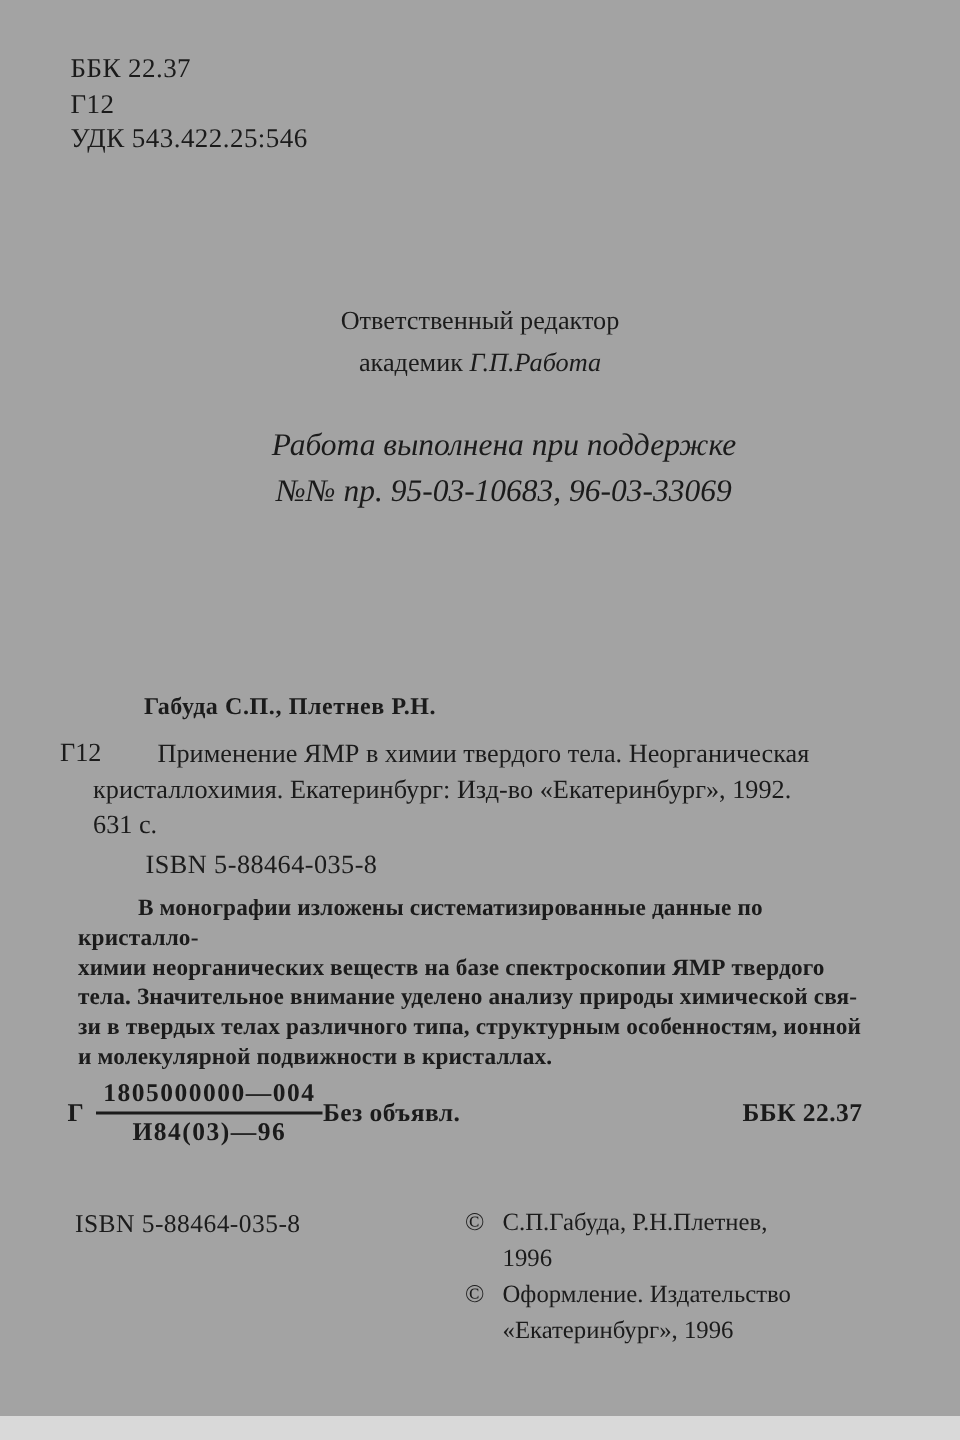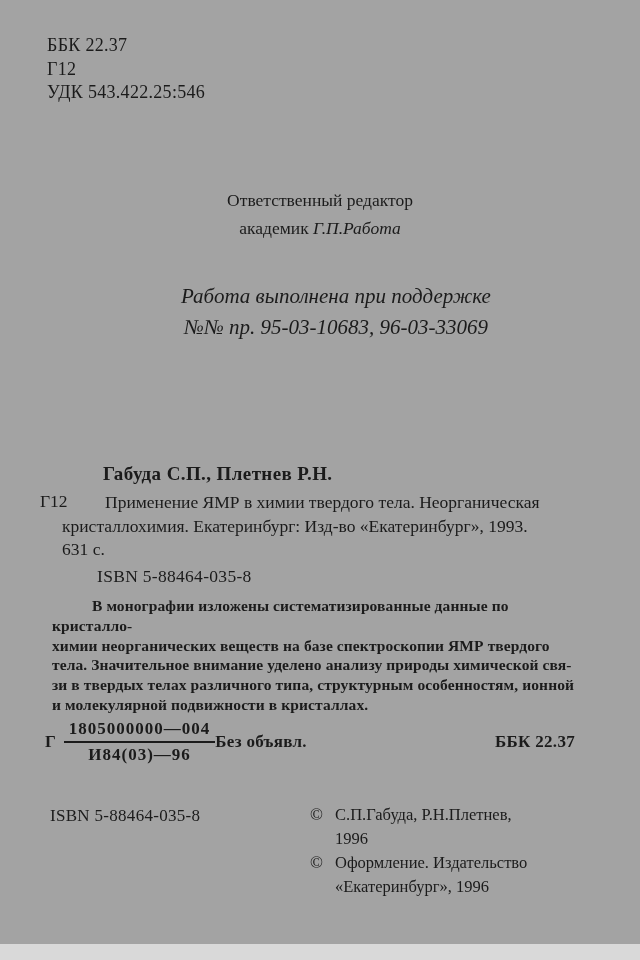--- a/index.html
+++ b/index.html
@@ -11,29 +11,29 @@
     color:#1b1b1b;
     font-family:"Liberation Serif","DejaVu Serif",serif;
     overflow:hidden;
   }
   .abs { position:absolute; }
 
   
   .top-codes { left:47px; top:34px; font-size:18px; line-height:23.5px; letter-spacing:0.3px; }
 
   
-  .editor { left:0; top:186px; width:640px; text-align:center; font-size:17.5px; line-height:28px; }
+  .editor { left:0; top:199px; width:640px; text-align:center; font-size:17.5px; line-height:28px; }
   .editor .name { font-style:italic; }
 
   
   .support { left:16px; top:281px; width:640px; text-align:center;
              font-style:italic; font-size:21px; line-height:31px; }
 
   
-  .authors { left:103px; top:463px; font-weight:bold; font-size:19px; letter-spacing:0.4px; }
+  .authors { left:96px; top:463px; font-weight:bold; font-size:16px; letter-spacing:0.4px; }
   .entry-code { left:40px; top:491px; font-size:17.5px; }
   .entry-lines { left:62px; top:491px; width:518px; font-size:17.5px; line-height:23.5px; }
   .entry-lines .first { text-indent:43px; }
   .isbn-mid { left:97px; top:566px; font-size:17.5px; letter-spacing:0.3px; }
 
   
   .annotation { left:52px; top:596px; width:530px; font-size:15.5px;
                 line-height:19.8px; font-weight:bold; letter-spacing:0.1px;font-family:Liberation Serif, serif; }
   .annotation .first { text-indent:40px; }
 
@@ -73,21 +73,21 @@
     <div>Работа выполнена при поддержке</div>
     <div>№№ пр. 95-03-10683, 96-03-33069</div>
   </div>
 
   <div class="abs authors">Габуда С.П., Плетнев Р.Н.</div>
 
   <div class="abs entry-code">Г12</div>
 
   <div class="abs entry-lines">
     <div class="first">Применение ЯМР в химии твердого тела. Неорганическая</div>
-    <div>кристаллохимия. Екатеринбург: Изд-во «Екатеринбург», 1993.</div>
+    <div>кристаллохимия. Екатеринбург: Изд-во «Екатеринбург», 1992.</div>
     <div>631 с.</div>
   </div>
 
   <div class="abs isbn-mid">ISBN 5-88464-035-8</div>
 
   <div class="abs annotation">
     <div class="first">В монографии изложены систематизированные данные по кристалло-</div>
     <div>химии неорганических веществ на базе спектроскопии ЯМР твердого</div>
     <div>тела. Значительное внимание уделено анализу природы химической свя-</div>
     <div>зи в твердых телах различного типа, структурным особенностям, ионной</div>

